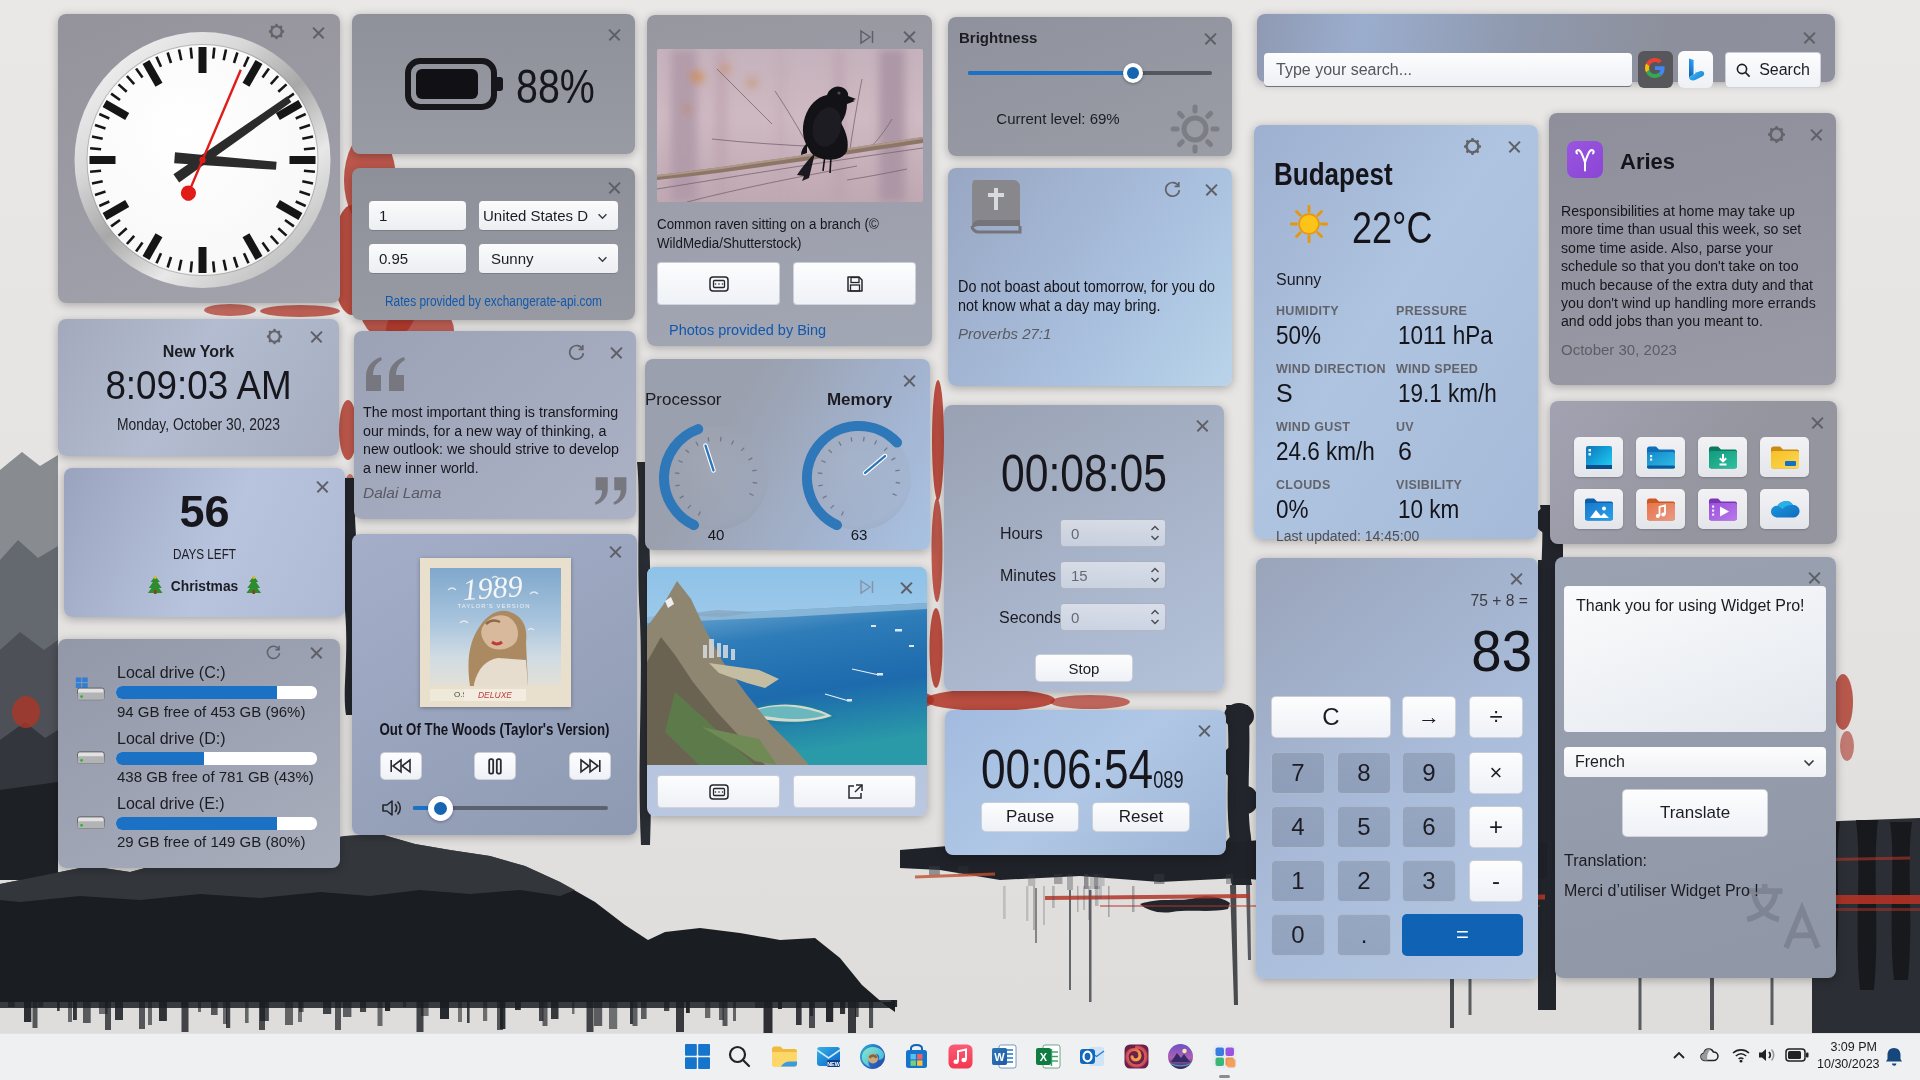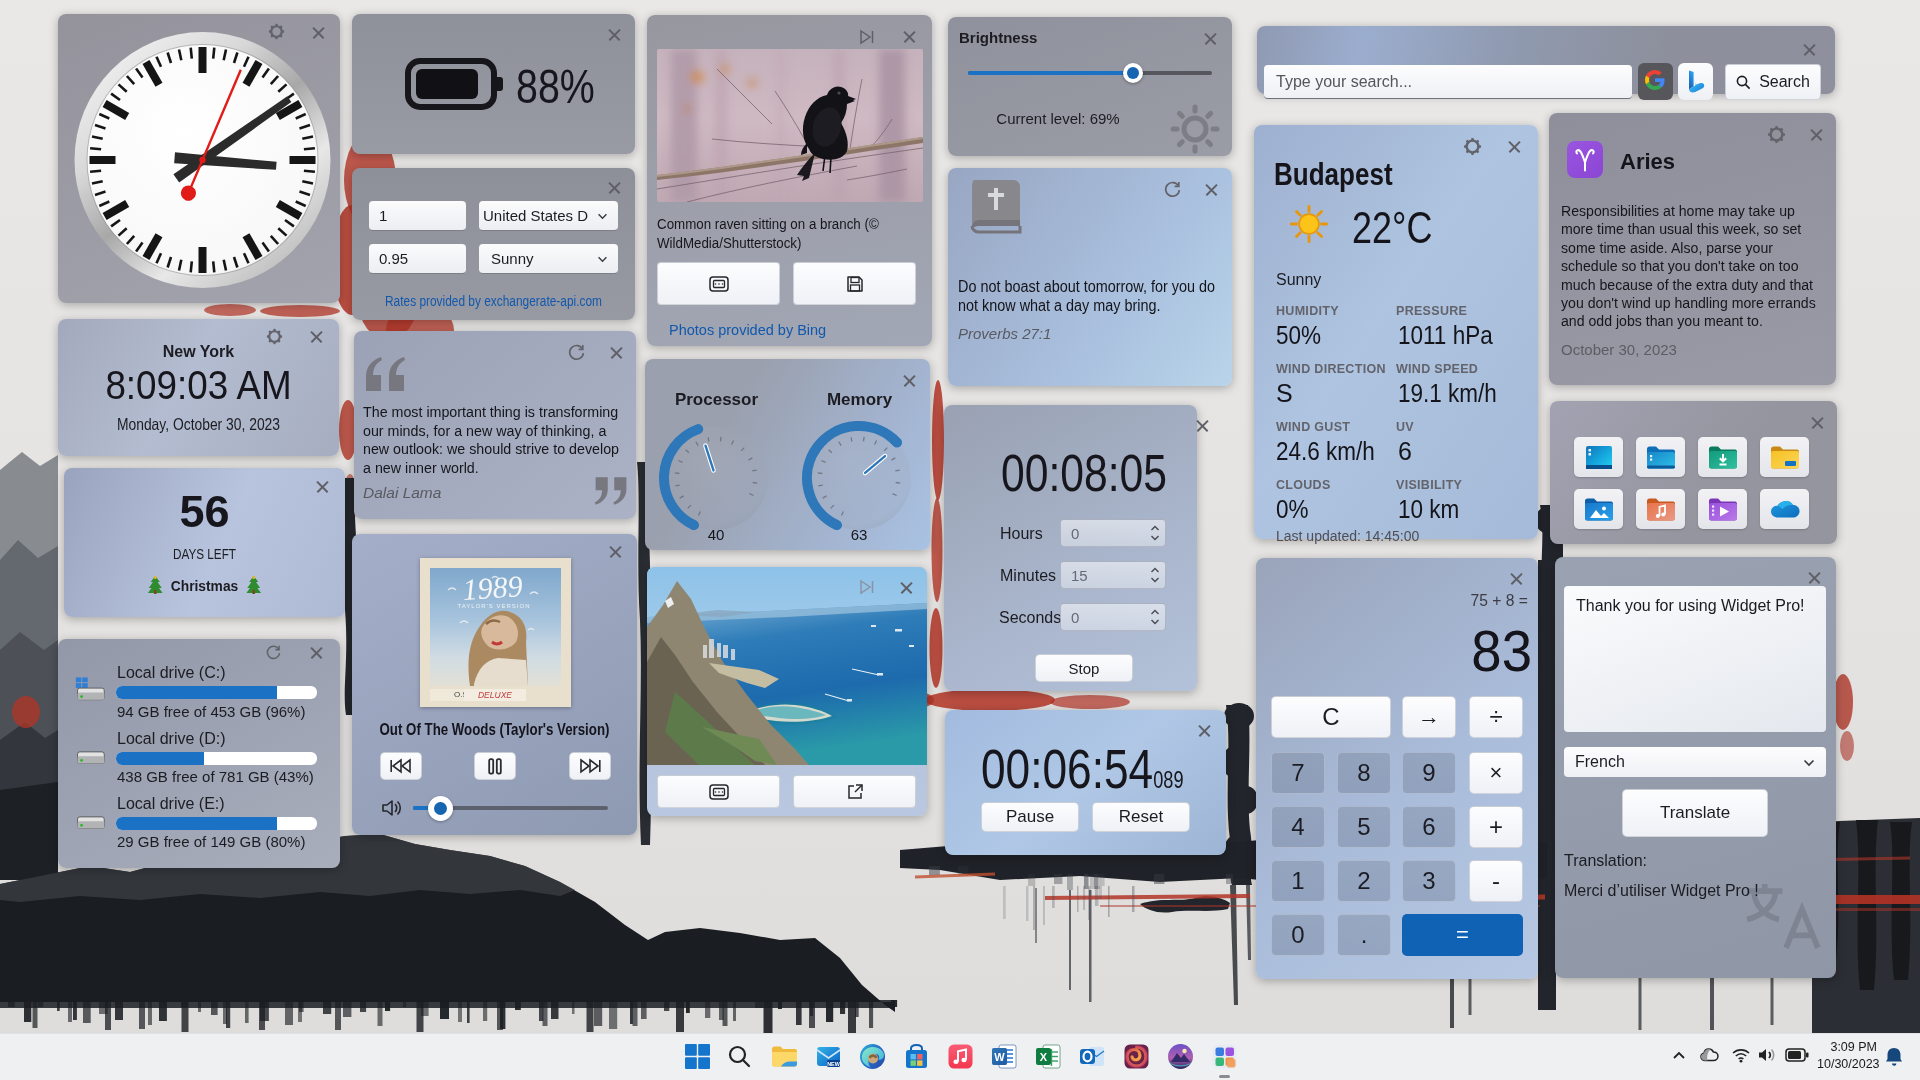--- a/index.html
+++ b/index.html
@@ -617,21 +617,21 @@
           <path d="M2,2 L13,2 L16,5 L16,16 L2,16 Z" fill="none" stroke="#26262c" stroke-width="1.5" stroke-linejoin="round"></path>
           <rect x="5" y="2.5" width="8" height="5" fill="none" stroke="#26262c" stroke-width="1.3"></rect>
           <rect x="4.5" y="10" width="9" height="6" fill="none" stroke="#26262c" stroke-width="1.3"></rect>
         </svg>
 </div>
 <div class="abs" style="left:22px;top:307px;font-size:14.5px;color:#1158ad">Photos provided by Bing</div>
 </div>
 
 <div class="w" style="left:645px;top:359px;width:285px;height:191px;background:linear-gradient(120deg,#9aa0ae 30%,#a3b4d0 72%,#a9c2e2)">
 <b class="x" style="left:257px;top:14px"></b>
-<div class="abs" style="left:0;top:31px;width:143px;text-align:center;font-size:17px;font-weight:bold">Processor</div>
+<div class="abs" style="left:0;top:31px;width:143px;text-align:left;font-size:17px;font-weight:normal">Processor</div>
 <div class="abs" style="left:143px;top:31px;width:143px;text-align:center;font-size:17px;font-weight:bold">Memory</div>
 <svg class="abs" style="left:0;top:0" width="285" height="191" viewBox="0 0 285 191">
 <defs>
           <radialGradient id="dial" cx="0.42" cy="0.36" r="0.75">
 <stop offset="0" stop-color="#b2b8c4" stop-opacity="0.25"></stop>
             <stop offset="0.78" stop-color="#9aa0ae" stop-opacity="0.18"></stop>
             <stop offset="0.92" stop-color="#878c99" stop-opacity="0.26"></stop>
             <stop offset="1" stop-color="#aeb3be" stop-opacity="0.15"></stop>
           </radialGradient>
         </defs>
@@ -800,21 +800,21 @@
 <path d="M8,50 C8,53 11,56 14,56 L56,56 L56,50" fill="none" stroke="#74747a" stroke-width="3"></path>
 <g stroke="#d8dadc" stroke-width="4">
           <line x1="32" y1="12" x2="32" y2="34"></line>
           <line x1="24" y1="19" x2="40" y2="19"></line>
         </g>
 </svg>
 <div class="abs" style="left:10px;top:109px;font-size:16px;line-height:19px;color:#14141a;transform:scaleX(0.90);transform-origin:0 0;white-space:nowrap">Do not boast about tomorrow, for you do<br>not know what a day may bring.</div>
 <div class="abs" style="left:10px;top:157px;font-size:15px;font-style:italic;color:#5a5a62">Proverbs 27:1</div>
 </div>
 
-<div class="w" style="left:944px;top:405px;width:253px;height:286px;background:linear-gradient(150deg,#99a1b2,#a8b4ca 55%,#b3c2da)">
+<div class="w" style="left:944px;top:405px;width:280px;height:286px;background:linear-gradient(150deg,#99a1b2,#a8b4ca 55%,#b3c2da)">
 <b class="x" style="left:251px;top:13px"></b>
 <div class="abs" style="left:0;top:38px;width:280px;text-align:center;font-size:52px;color:#16161c;transform:scaleX(0.82)">00:08:05</div>
 <div class="abs" style="left:56px;top:120px;font-size:16px">Hours</div>
 <div class="abs" style="left:116px;top:114px;width:106px;height:28px;background:linear-gradient(180deg,rgba(255,255,255,.55),rgba(240,243,248,.45));border-radius:4px;border:1px solid rgba(120,125,140,.4);font-size:15px;line-height:27px;padding-left:10px;color:#666a74">0</div>
 <svg class="abs" style="left:206px;top:118px" width="10" height="20" viewBox="0 0 10 20">
         <use href="#spin"></use>
       </svg>
 <div class="abs" style="left:56px;top:162px;font-size:16px">Minutes</div>
 <div class="abs" style="left:116px;top:156px;width:106px;height:28px;background:linear-gradient(180deg,rgba(255,255,255,.55),rgba(240,243,248,.45));border-radius:4px;border:1px solid rgba(120,125,140,.4);font-size:15px;line-height:27px;padding-left:10px;color:#666a74">15</div>
 <svg class="abs" style="left:206px;top:160px" width="10" height="20" viewBox="0 0 10 20">
@@ -828,21 +828,21 @@
 <div class="btn" style="left:91px;top:249px;width:98px;height:28px;font-size:15px">Stop</div>
 </div>
 
 <div class="w" style="left:945px;top:710px;width:281px;height:145px;background:linear-gradient(140deg,#a2bade,#b0c8e6 50%,#9db4d4)">
 <b class="x" style="left:252px;top:13px"></b>
 <div class="abs" style="left:36px;top:26px;font-size:56px;color:#16161c;transform:scaleX(0.79);transform-origin:0 0;white-space:nowrap">00:06:54<span style="font-size:23px">089</span></div>
 <div class="btn" style="left:36px;top:92px;width:98px;height:30px;font-size:17px">Pause</div>
 <div class="btn" style="left:147px;top:92px;width:98px;height:30px;font-size:17px">Reset</div>
 </div>
 
-<div class="w" style="left:1257px;top:26px;width:578px;height:68px;background:linear-gradient(100deg,#8f99b2,#9badce 18%,#8f99ae 45%,#8d909c 70%,#8e919d)">
+<div class="w" style="left:1257px;top:14px;width:578px;height:68px;background:linear-gradient(100deg,#8f99b2,#9badce 18%,#8f99ae 45%,#8d909c 70%,#8e919d)">
 <b class="x" style="left:545px;top:16px"></b>
 <div class="abs" style="left:7px;top:39px;width:368px;height:34px;background:linear-gradient(180deg,#fdfdfe,#eef0f4);border-radius:4px;border-bottom:1.5px solid #70727c;font-size:16px;line-height:33px;padding-left:12px;color:#55555e">Type your search...</div>
 <div class="abs" style="left:381px;top:37px;width:35px;height:37px;background:#57575b;border-radius:6px">
 <svg class="abs" style="left:7px;top:7px" width="20" height="20" viewBox="0 0 48 48">
 <path fill="#EA4335" d="M24,9.5c3.54,0,6.71,1.22,9.21,3.6l6.85-6.85C35.9,2.38,30.47,0,24,0C14.62,0,6.51,5.38,2.56,13.22l7.98,6.19C12.43,13.72,17.74,9.5,24,9.5z"></path>
 <path fill="#4285F4" d="M46.98,24.55c0-1.57-0.15-3.09-0.38-4.55H24v9.02h12.94c-0.58,2.96-2.26,5.48-4.78,7.18l7.73,6C44.43,38.02,46.98,31.84,46.98,24.55z"></path>
 <path fill="#FBBC05" d="M10.53,28.59c-0.48-1.45-0.76-2.99-0.76-4.59s0.27-3.14,0.76-4.59l-7.98-6.19C0.92,16.46,0,20.12,0,24c0,3.88,0.92,7.54,2.56,10.78L10.53,28.59z"></path>
 <path fill="#34A853" d="M24,48c6.48,0,11.93-2.13,15.89-5.81l-7.73-6c-2.15,1.45-4.92,2.3-8.16,2.3c-6.26,0-11.57-4.22-13.47-9.91l-7.98,6.19C6.51,42.62,14.62,48,24,48z"></path>
 </svg>
 </div>

